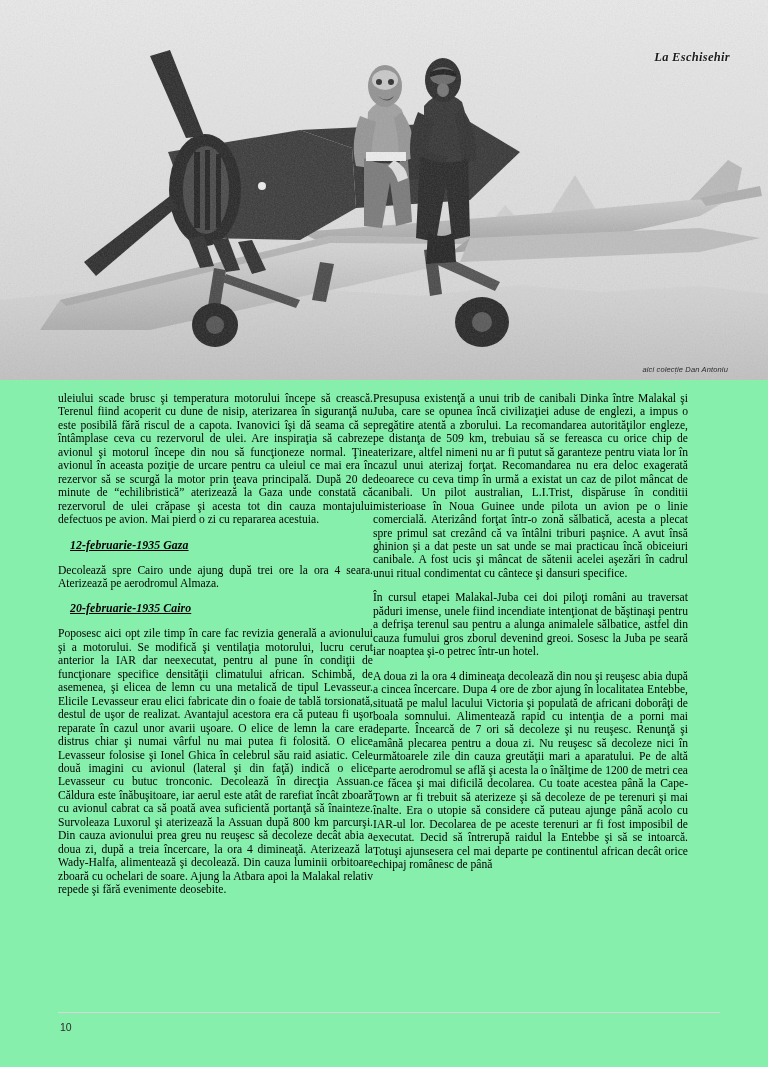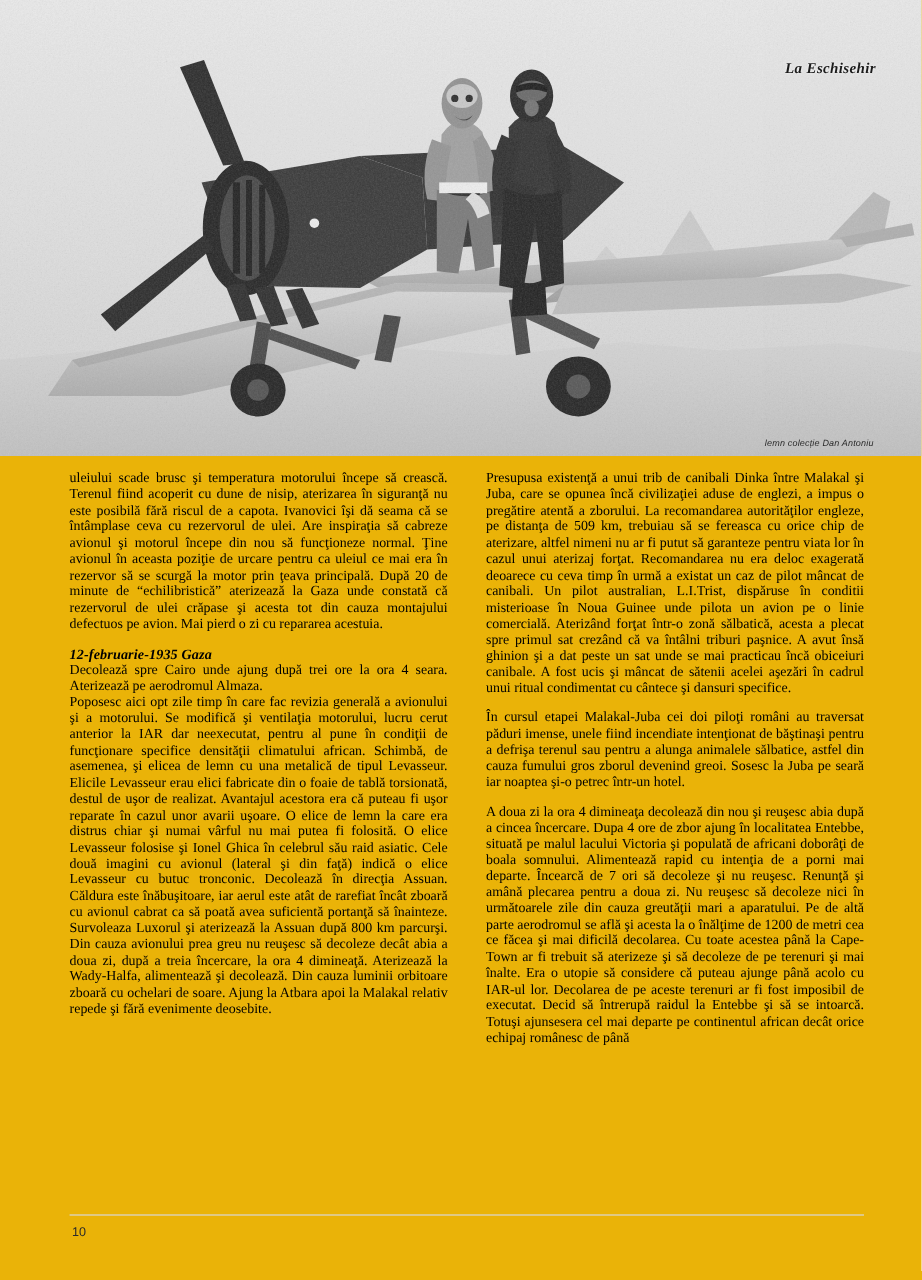--- a/index.html
+++ b/index.html
@@ -4,21 +4,21 @@
 <style>
   html, body {
     margin: 0;
     padding: 0;
     background: #ffffff;
   }
   .page {
     position: relative;
     width: 768px;
     height: 1067px;
-    background: #eab308;
+    background: #86efac;
     overflow: hidden;
     font-family: "Liberation Serif", serif;
   }
 
   
   .photo-block {
     position: absolute;
     left: 0;
     top: 0;
     width: 768px;
@@ -57,46 +57,46 @@
   }
 
   
   .columns {
     position: absolute;
     left: 58px;
     top: 392px;
     width: 662px;
     height: 615px;
     display: flex;
-    gap: 32px;
   }
   .col {
     width: 315px;
     position: relative;
   }
   .col p {
     margin: 0;
     font-family: "Liberation Serif", serif;
     font-size: 11.6px;
     line-height: 13.45px;
     color: #000000;
     text-align: justify;
     text-justify: inter-word;
     hyphens: none;
   }
   .col p.gap-before { margin-top: 11px; }
   .col h3.date-head {
-    margin: 0;
+    margin: 12px;
     font-family: "Liberation Serif", serif;
     font-style: italic;
     font-weight: bold;
     font-size: 11.8px;
     line-height: 14px;
     color: #000;
     letter-spacing: 0.1px;
+    text-decoration: underline;
   }
   .col h3.date-head.spaced { margin-top: 11px; }
 
   
   .footer-rule {
     position: absolute;
     left: 58px;
     top: 1012px;
     width: 662px;
     height: 1px;
@@ -243,31 +243,32 @@
         <path d="M420,156 q24,12 48,2 l2,78 -18,4 -6,-56 -10,58 -20,-4 Z" fill="#161616"></path>
         <path d="M428,232 q14,8 26,0 l2,30 -30,2 Z" fill="#111111"></path>
       </g>
 
       <rect x="0" y="0" width="768" height="380" filter="url(#grain)" opacity="0.55"></rect>
       <rect x="0" y="0" width="768" height="380" filter="url(#grain2)" opacity="0.45"></rect>
       <rect x="0" y="0" width="768" height="380" fill="#ffffff" opacity="0.06"></rect>
     </svg>
 
     <div class="photo-caption">La Eschisehir</div>
-    <div class="photo-credit">lemn colecție Dan Antoniu</div>
+    <div class="photo-credit">aici colecție Dan Antoniu</div>
   </div>
 
   <div class="columns">
 
     <div class="col">
       <p>uleiului scade brusc şi temperatura motorului începe să crească. Terenul fiind acoperit cu dune de nisip, aterizarea în siguranţă nu este posibilă fără riscul de a capota. Ivanovici îşi dă seama că se întâmplase ceva cu rezervorul de ulei. Are inspiraţia să cabreze avionul şi motorul începe din nou să funcţioneze normal. Ţine avionul în aceasta poziţie de urcare pentru ca uleiul ce mai era în rezervor să se scurgă la motor prin ţeava principală. După 20 de minute de “echilibristică” aterizează la Gaza unde constată că rezervorul de ulei crăpase şi acesta tot din cauza montajului defectuos pe avion. Mai pierd o zi cu repararea acestuia.</p>
 
       <h3 class="date-head spaced">12-februarie-1935  Gaza</h3>
       <p>Decolează spre Cairo unde ajung după trei ore la ora 4 seara. Aterizează pe aerodromul Almaza.</p>
 
+      <h3 class="date-head spaced">20-februarie-1935  Cairo</h3>
       <p>Poposesc aici opt zile timp în care fac revizia generală a avionului şi a motorului. Se modifică şi ventilaţia motorului, lucru cerut anterior la IAR dar neexecutat, pentru al pune în condiţii de funcţionare specifice densităţii climatului african. Schimbă, de asemenea, şi elicea de lemn cu una metalică de tipul Levasseur. Elicile Levasseur erau elici fabricate din o foaie de tablă torsionată, destul de uşor de realizat. Avantajul acestora era că puteau fi uşor reparate în cazul unor avarii uşoare. O elice de lemn la care era distrus chiar şi numai vârful nu mai putea fi folosită. O elice Levasseur folosise şi Ionel Ghica în celebrul său raid asiatic. Cele două imagini cu avionul (lateral şi din faţă) indică o elice Levasseur cu butuc tronconic. Decolează în direcţia Assuan. Căldura este înăbuşitoare, iar aerul este atât de rarefiat încât zboară cu avionul cabrat ca să poată avea suficientă portanţă să înainteze. Survoleaza Luxorul şi aterizează la Assuan după 800 km parcurşi. Din cauza avionului prea greu nu reuşesc să decoleze decât abia a doua zi, după a treia încercare, la ora 4 dimineaţă.  Aterizează la Wady-Halfa, alimentează şi decolează. Din cauza luminii orbitoare zboară cu ochelari de soare. Ajung la Atbara apoi la Malakal relativ repede şi fără evenimente deosebite.</p>
     </div>
 
     <div class="col">
       <p>Presupusa existenţă a unui trib de canibali Dinka între Malakal şi Juba, care se opunea încă civilizaţiei aduse de englezi,    a impus o pregătire atentă a zborului. La recomandarea autorităţilor engleze, pe distanţa de 509 km, trebuiau să se fereasca cu orice chip de aterizare, altfel nimeni nu ar fi putut să garanteze pentru viata lor în cazul unui aterizaj forţat. Recomandarea nu era deloc exagerată deoarece cu ceva timp în urmă a existat un  caz de pilot mâncat de canibali. Un pilot australian, L.I.Trist, dispăruse în conditii misterioase în Noua Guinee unde pilota un avion pe o linie comercială. Aterizând forţat într-o zonă sălbatică, acesta a plecat spre primul sat crezând că va întâlni triburi paşnice. A avut însă ghinion şi a dat peste un sat unde se mai practicau încă obiceiuri canibale. A fost ucis şi mâncat de sătenii acelei aşezări în cadrul unui ritual condimentat cu cântece şi dansuri specifice.</p>
       <p class="gap-before">În cursul etapei Malakal-Juba cei doi piloţi români au traversat păduri imense, unele fiind incendiate intenţionat de băştinaşi pentru a defrişa terenul sau pentru a alunga animalele sălbatice, astfel din cauza fumului gros zborul devenind greoi. Sosesc la Juba pe seară iar noaptea şi-o petrec într-un hotel.</p>
       <p class="gap-before">A doua zi la ora 4 dimineaţa decolează din nou şi reuşesc abia după a cincea încercare. Dupa 4 ore de zbor ajung în localitatea Entebbe, situată pe malul lacului Victoria şi populată de africani doborâţi de boala somnului. Alimentează rapid cu intenţia de a porni mai departe. Încearcă de 7 ori să decoleze şi nu reuşesc. Renunţă şi amână plecarea pentru a doua zi. Nu reuşesc să decoleze nici în următoarele zile din cauza greutăţii mari a aparatului. Pe de altă parte aerodromul se află şi acesta la o înălţime de 1200 de metri cea ce făcea şi mai dificilă decolarea. Cu toate acestea până la Cape-Town ar fi trebuit să aterizeze şi să decoleze de pe terenuri şi mai înalte. Era o utopie să considere că puteau ajunge până acolo cu IAR-ul lor. Decolarea de pe aceste terenuri ar fi fost imposibil de executat. Decid să întrerupă raidul la Entebbe şi să se intoarcă. Totuşi ajunsesera cel mai departe pe continentul african decât orice echipaj românesc de până</p>
     </div>
   </div>
 

